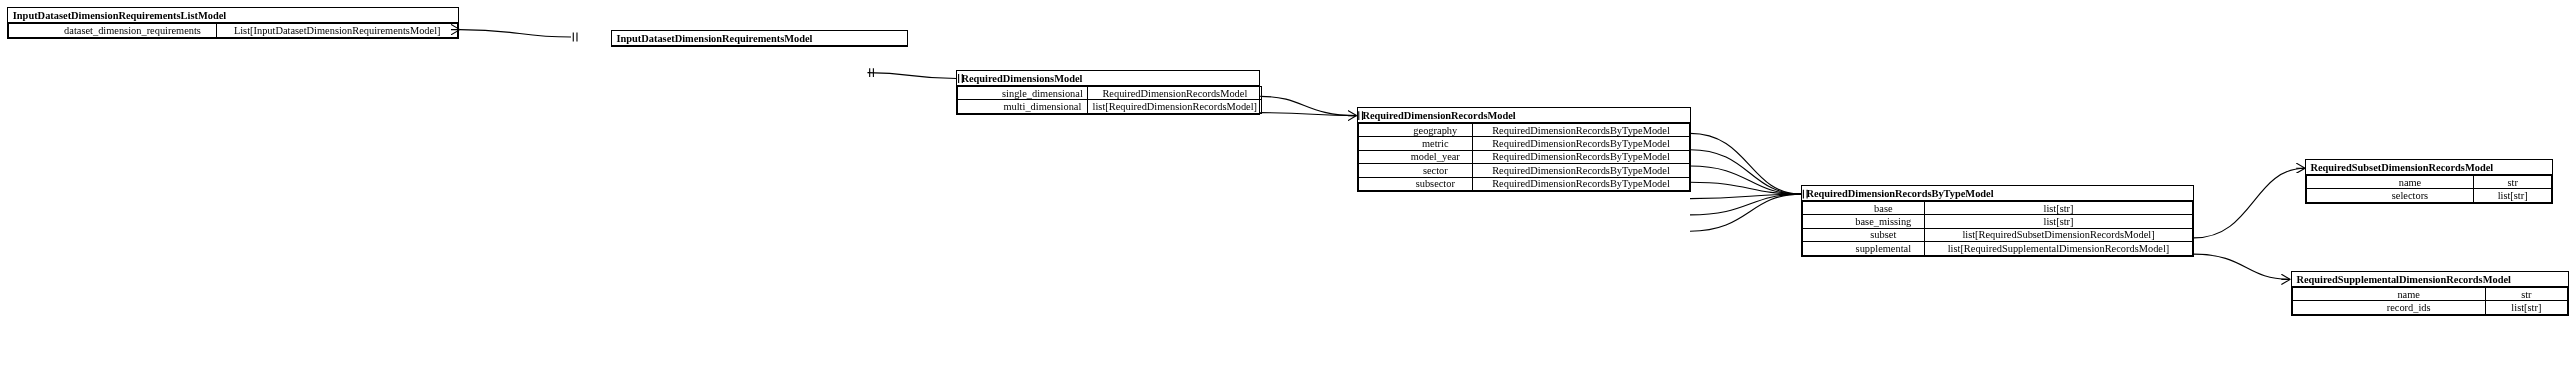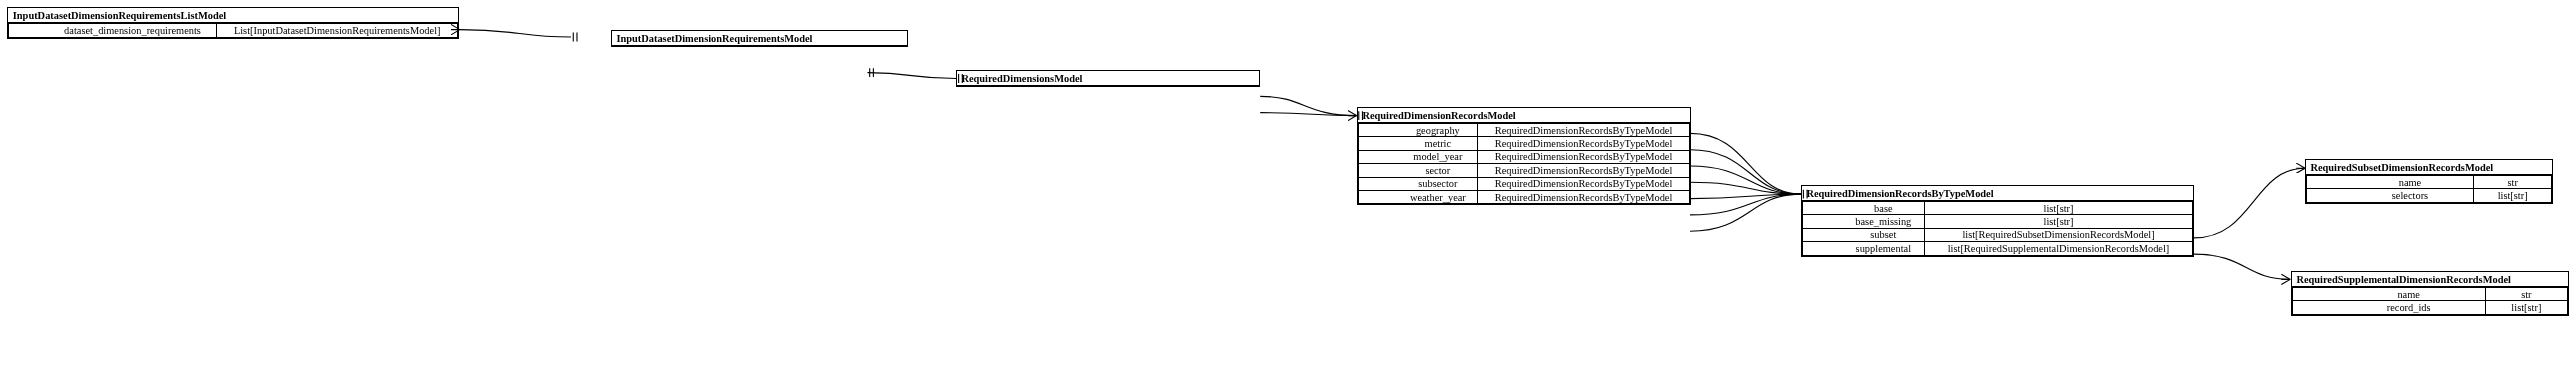--- a/index.html
+++ b/index.html
@@ -63,20 +63,32 @@
     </tbody>
       </table>
   </div>
 
   <div class="entity" style="left:571px; top:30px; width:297px;margin-left:40px;">
     <div class="title">InputDatasetDimensionRequirementsModel</div>
   </div>
 
   <div class="entity" style="left:956px; top:70px; width:304px;">
     <div class="title">RequiredDimensionsModel</div>
+    <table>
+      <tbody>
+          <tr>
+        <td>single_dimensional</td>
+        <td>RequiredDimensionRecordsModel</td>
+      </tr>
+      <tr>
+        <td>multi_dimensional</td>
+        <td>list[RequiredDimensionRecordsModel]</td>
+      </tr>
+    </tbody>
+      </table>
   </div>
 
   <div class="entity" style="left:1357px; top:107px; width:334px;">
     <div class="title">RequiredDimensionRecordsModel</div>
     <table>
       <tbody>
           <tr>
         <td>geography</td>
         <td>RequiredDimensionRecordsByTypeModel</td>
       </tr>
@@ -87,24 +99,20 @@
       <tr>
         <td>model_year</td>
         <td>RequiredDimensionRecordsByTypeModel</td>
       </tr>
       <tr>
         <td>sector</td>
         <td>RequiredDimensionRecordsByTypeModel</td>
       </tr>
       <tr>
         <td>subsector</td>
-        <td>RequiredDimensionRecordsByTypeModel</td>
-      </tr>
-      <tr>
-        <td>weather_year</td>
         <td>RequiredDimensionRecordsByTypeModel</td>
       </tr>
     </tbody>
       </table>
   </div>
 
   <div class="entity" style="left:1801px; top:185px; width:393px;">
     <div class="title">RequiredDimensionRecordsByTypeModel</div>
     <table>
       <tbody>

